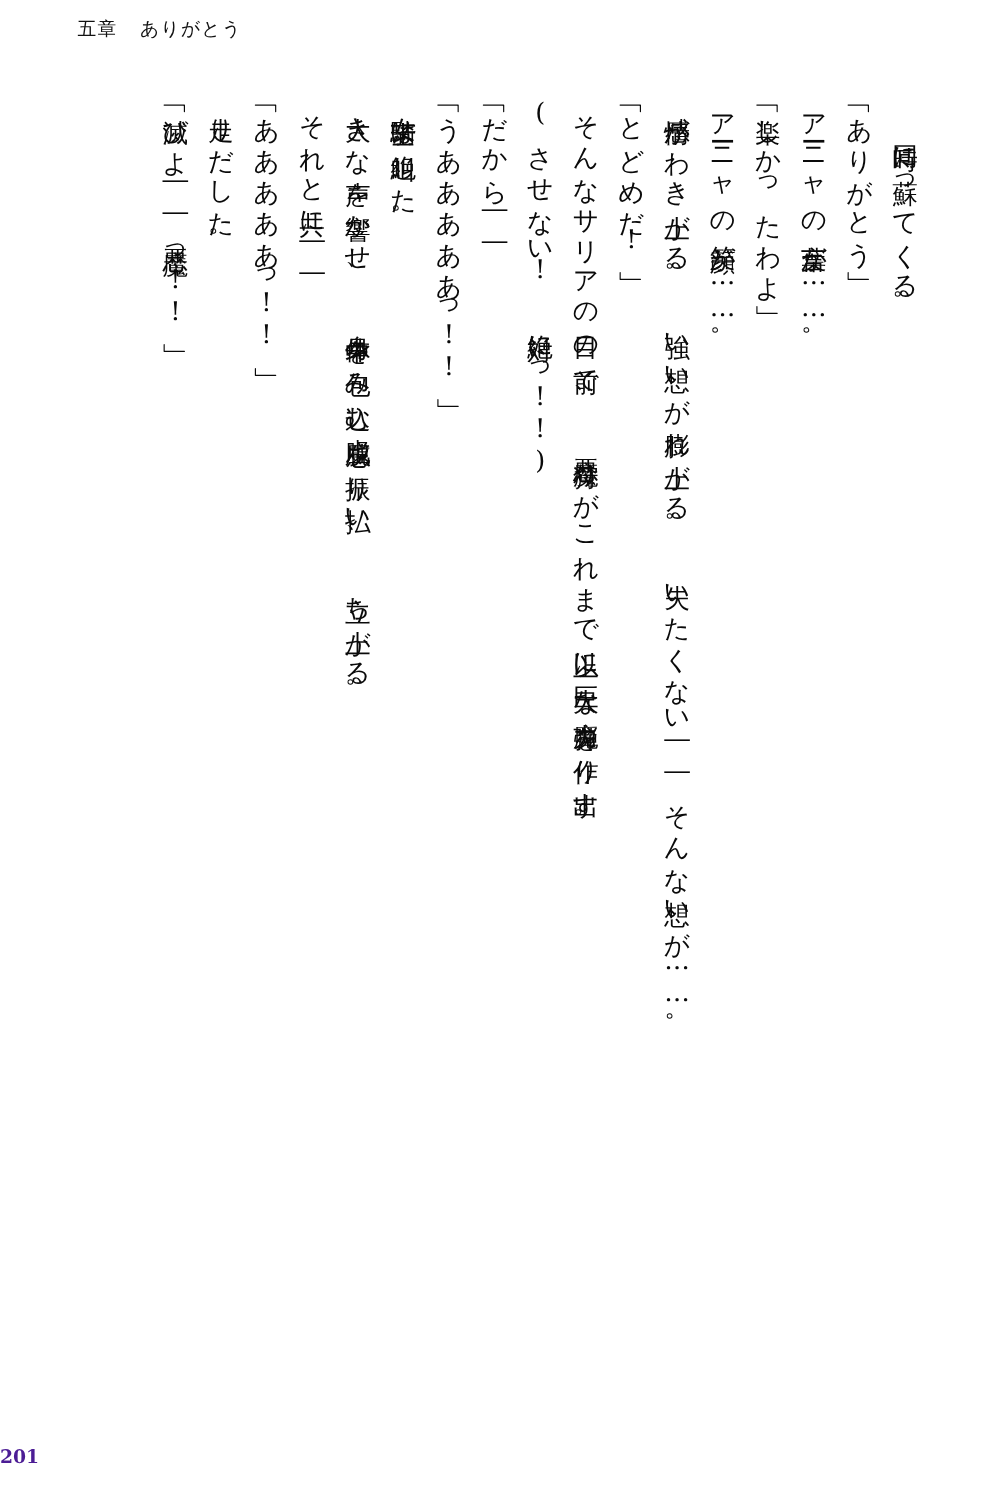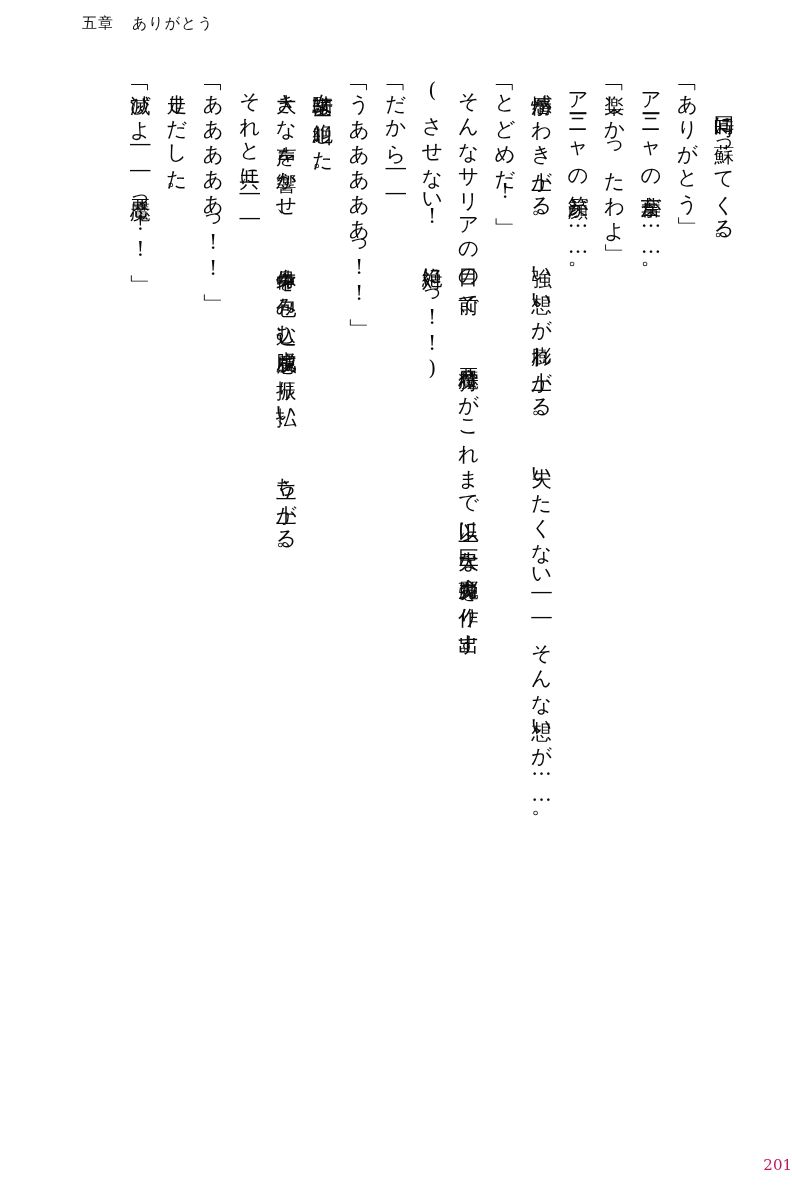--- a/index.html
+++ b/index.html
@@ -20,21 +20,20 @@
     position: absolute;
     top: 14px;
     left: 62px;
     font-size: 15px;
     letter-spacing: 1px;
     white-space: nowrap;
     color: #111;
   }
   .header .chapter-num {
     margin-right: 18px;
-    margin-left: 20px;
   }
   .body-area {
     position: absolute;
     top: 78px;
     left: 52px;
     width: 690px;
     height: 1000px;
   }
   .vtext {
     position: absolute;
@@ -53,23 +52,24 @@
     display: block;
   }
   .indent1 {
     padding-top: 22px;
   }
   .page-number {
     position: absolute;
     bottom: 26px;
     left: 0;
     width: 100%;
-    text-align: right;
+    text-align: left;
     font-size: 15px;
-    color: #be185d;
+    color: #4c1d95;
+    font-weight: bold;
   }
 </style>
 </head>
 <body>
 
 <div class="page">
 
   <div class="header">
     <span class="chapter-num">五章</span><span>ありがとう</span>
   </div>

